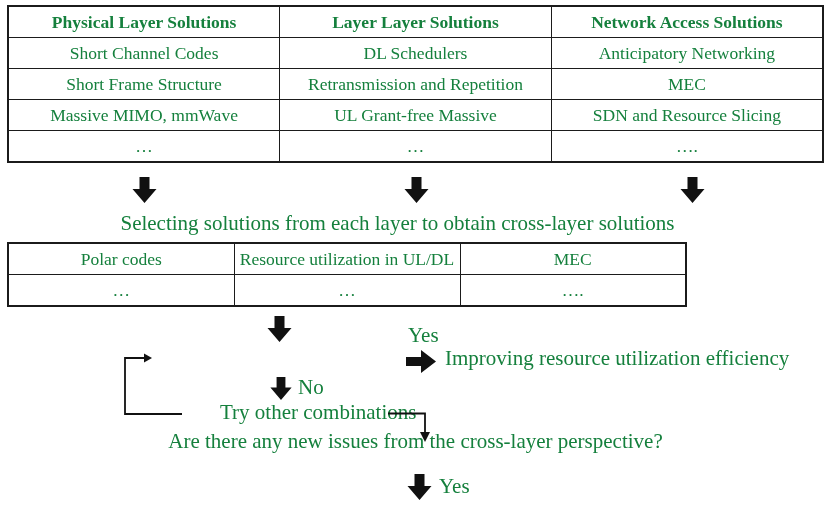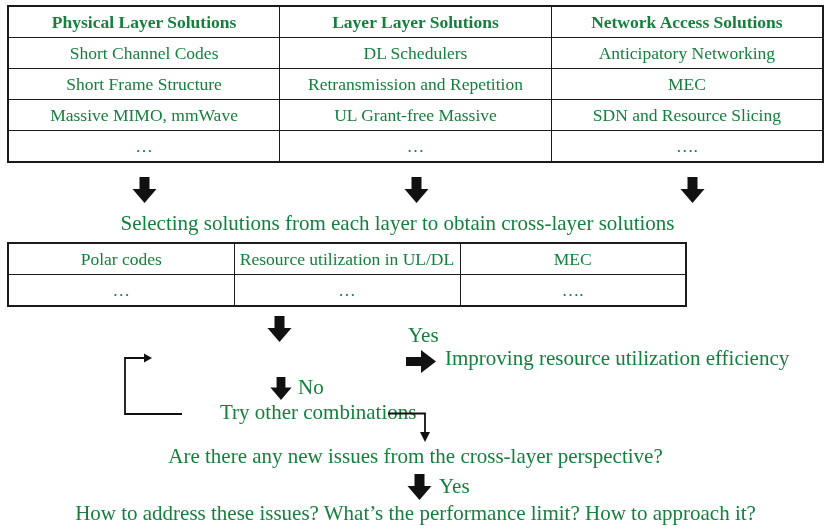--- a/index.html
+++ b/index.html
@@ -116,22 +116,21 @@
   <svg class="conn" style="left:118px; top:350px;" width="70" height="70" viewBox="0 0 70 70">
     <polyline points="64,64 7,64 7,8 26,8"></polyline>
     <polygon points="26,3.5 34,8 26,12.5"></polygon>
   </svg>
 
   <svg class="conn" style="left:386px; top:406px;" width="48" height="42" viewBox="0 0 48 42">
     <polyline points="2,7.5 39,7.5 39,27"></polyline>
     <polygon points="34,26 44,26 39,36"></polygon>
   </svg>
 
-  <div class="flow-text centered" style="top:445px;">Are there any new issues from the cross-layer perspective?</div>
+  <div class="flow-text centered" style="top:430px;">Are there any new issues from the cross-layer perspective?</div>
 
   <svg class="icon" style="left:407px; top:474px;" width="25" height="26" viewBox="0 0 25 26">
     <path d="M7.5 0 h10 v12 h7 L12.5 26 L0.5 12 h7 Z"></path>
   </svg>
   <div class="flow-text" style="left:439px; top:475px;">Yes</div>
 
-  <div class="flow-text centered" style="top:502px;">How to address these issues? What’s the performance limit? How to approach it?</div>
 
 </div>
 
 </body></html>

